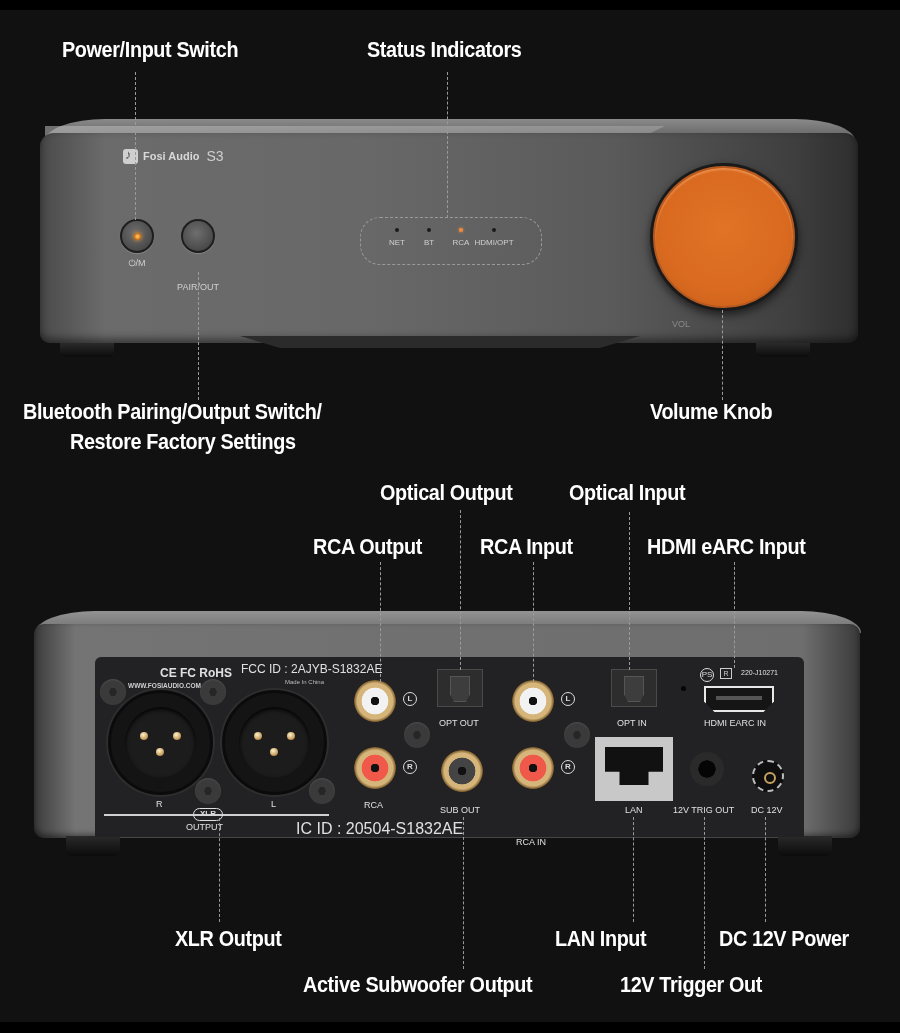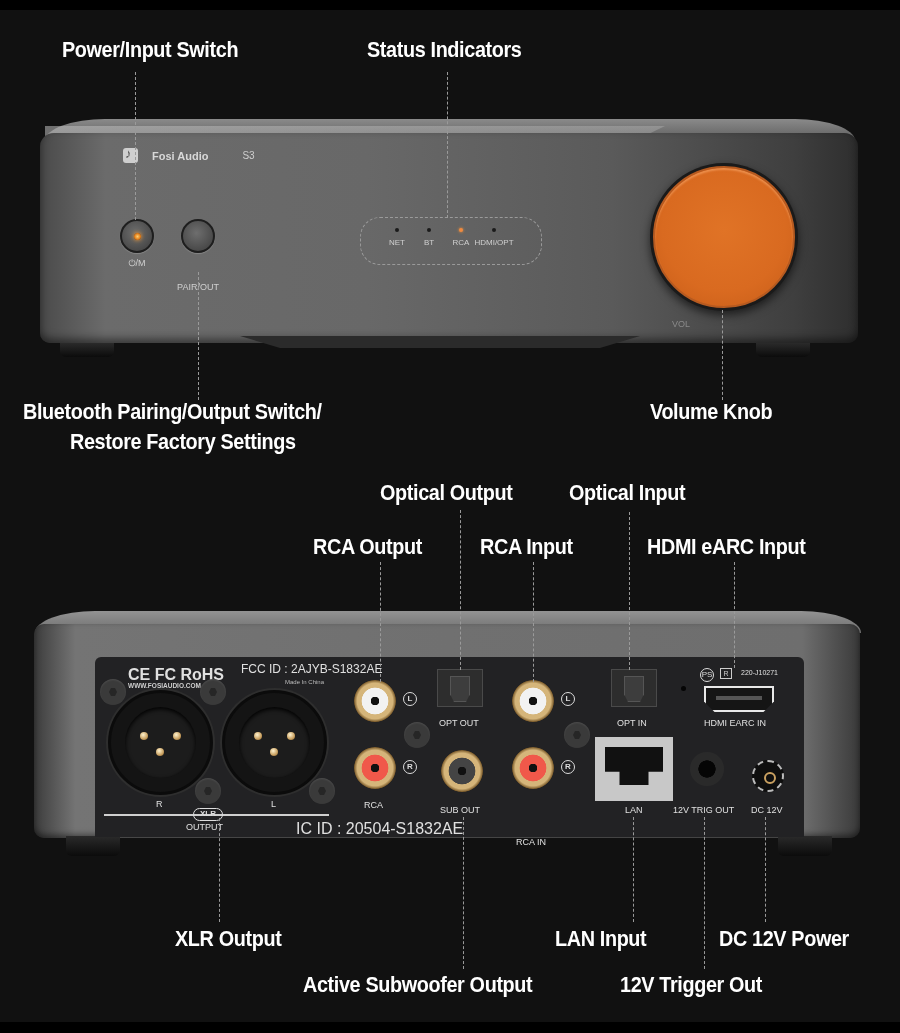--- a/index.html
+++ b/index.html
@@ -11,25 +11,25 @@
 
   
   .front-top { position: absolute; left: 45px; top: 119px; width: 810px; height: 22px; border-radius: 60px 60px 0 0 / 22px 22px 0 0;
     background: linear-gradient(180deg,#8a8a8a 0%,#5d5d5d 100%); }
   .front-top .sheen { position:absolute; left:0; top:7px; width:620px; height:12px; background: linear-gradient(90deg,rgba(190,190,190,.55),rgba(190,190,190,.35)); clip-path: polygon(0 0,100% 0,96% 100%,0 100%); }
   .front { position: absolute; left: 40px; top: 133px; width: 818px; height: 210px; border-radius: 14px 14px 10px 10px;
     background: linear-gradient(90deg,#4a4a4a 0%,#6b6b6b 8%,#686868 40%,#5a5a5a 70%,#3f3f3f 92%,#2e2e2e 100%); box-shadow: inset 0 -4px 8px rgba(0,0,0,.5); }
   .front-bottom { position: absolute; left: 240px; top: 336px; width: 400px; height: 12px; background:#2b2b2b; clip-path: polygon(0 0,100% 0,90% 100%,10% 100%); }
   .foot { position: absolute; width: 54px; height: 14px; background: linear-gradient(180deg,#2a2a2a,#0b0b0b); border-radius: 0 0 6px 6px; }
 
-  .logo { position: absolute; left: 123px; top: 148px; display: flex; align-items: center; gap: 14px; color: #d8d8d8; }
+  .logo { position: absolute; left: 123px; top: 148px; display: flex; align-items: center; gap: 5px; color: #d8d8d8; }
   .logo-icon { width: 15px; height: 15px; background: #cfcfcf; border-radius: 3px; position: relative; }
   .logo-icon::after { content: "♪"; position: absolute; left: 2px; top: -2px; color: #555; font-size: 13px; }
   .logo-text { font-size: 11px; font-weight: bold; }
-  .logo-model { font-size: 10px; color: #cfcfcf; margin-left: 20px; }
+  .logo-model { font-size: 14px; color: #cfcfcf; margin-left: 2px; }
 
   .btn { position: absolute; width: 34px; height: 34px; border-radius: 50%; background: radial-gradient(circle at 45% 40%,#6e6e6e,#4a4a4a 70%); border: 2px solid #1e1e1e; box-shadow: 0 1px 1px rgba(255,255,255,.2); }
   .led { position: absolute; left: 12px; top: 12px; width: 7px; height: 7px; border-radius: 50%; background: radial-gradient(circle,#ffcf73,#e07a15 60%,#7a3a00); box-shadow: 0 0 4px #ff9a2a; }
   .btn-label { position: absolute; font-size: 9px; color: #d0d0d0; text-align: center; width: 80px; }
 
   .status-box { position: absolute; left: 360px; top: 217px; width: 182px; height: 48px; border: 1.5px dashed #9a9a9a; border-radius: 20px; }
   .status-item { position: absolute; top: 10px; width: 50px; text-align: center; font-size: 8px; color: #d0d0d0; }
   .status-dot { width: 4px; height: 4px; border-radius: 50%; background: #1a1a1a; margin: 0 auto 6px; }
   .status-dot.on { background: #f08a40; box-shadow: 0 0 3px #ff9a3a; }
 
@@ -38,21 +38,21 @@
     background: radial-gradient(circle at 50% 45%,#e07326 0%,#d96a20 60%,#c55c18 100%); border: 2px solid #b65a20; box-shadow: inset 0 2px 2px rgba(255,180,120,.5); }
   .vol { position: absolute; left: 672px; top: 319px; font-size: 9px; color: #8a8a8a; }
 
   
   .rear-top { position: absolute; left: 35px; top: 611px; width: 826px; height: 22px; border-radius: 60px 60px 0 0 / 22px 22px 0 0; background: linear-gradient(180deg,#939393,#6d6d6d); }
   .rear { position: absolute; left: 34px; top: 624px; width: 826px; height: 214px; border-radius: 10px;
     background: linear-gradient(90deg,#3c3c3c 0%,#747474 5%,#707070 50%,#6e6e6e 93%,#3a3a3a 100%); box-shadow: inset 0 -3px 6px rgba(0,0,0,.5); }
   .panel { position: absolute; left: 95px; top: 657px; width: 709px; height: 180px; background: #222224; border-radius: 6px 6px 0 0; }
 
   .small-text { position: absolute; color: #e0e0e0; font-size: 9px; white-space: nowrap; }
-  .cert { font-size: 16px; font-weight: bold; }
+  .cert { font-size: 12px; font-weight: bold; margin-left: 32px; }
   .web { font-size: 6.5px; font-weight: bold; color: #cfcfcf; }
   .fcc { font-size: 12px; color: #e0e0e0; }
   .made { font-size: 6px; color: #bbb; }
 
   .xlr { position: absolute; width: 105px; height: 105px; border-radius: 50%; background: #141414; border: 3px solid #0b0b0b; box-shadow: 0 0 0 2px #2e2e2e; }
   .xlr-inner { position: absolute; left: 14px; top: 14px; width: 71px; height: 71px; border-radius: 50%; background: #1c1c1c; box-shadow: inset 0 2px 4px #000; }
   .pin { position: absolute; width: 8px; height: 8px; border-radius: 50%; background: radial-gradient(circle at 40% 35%,#fff3d0,#c9a060 60%,#6b4e20); }
   .screw { position: absolute; width: 26px; height: 26px; border-radius: 50%; background: #3a3a3a; box-shadow: inset 0 1px 2px rgba(255,255,255,.1); }
   .screw::after { content:""; position:absolute; left:9px; top:9px; width:8px; height:8px; background:#262626; clip-path: polygon(25% 0,75% 0,100% 50%,75% 100%,25% 100%,0 50%); }
 

